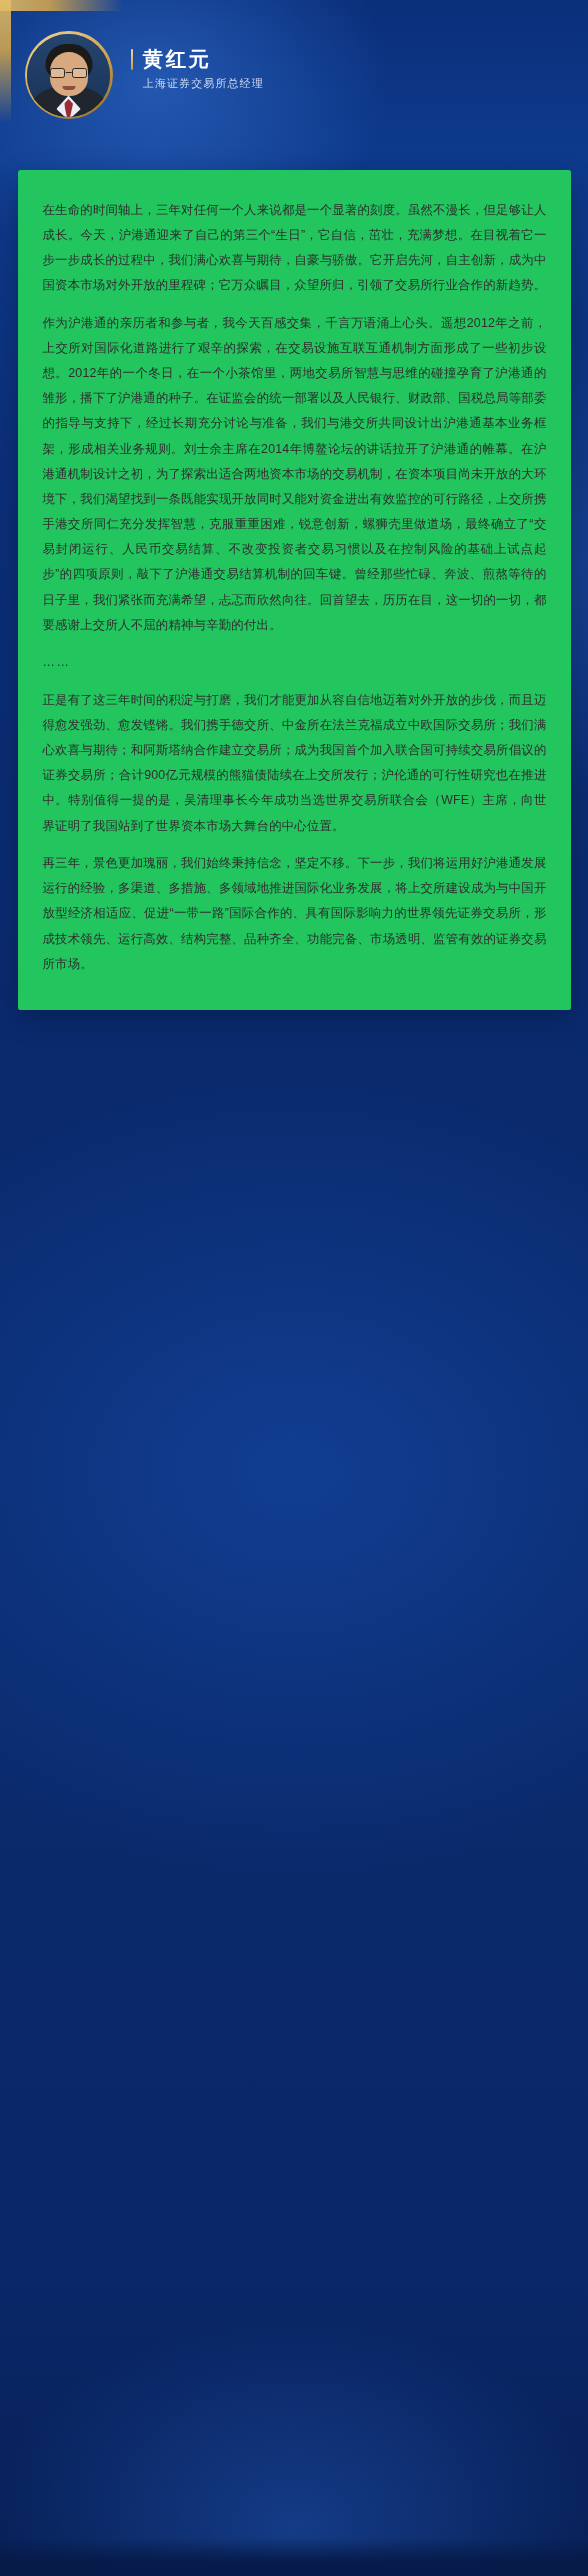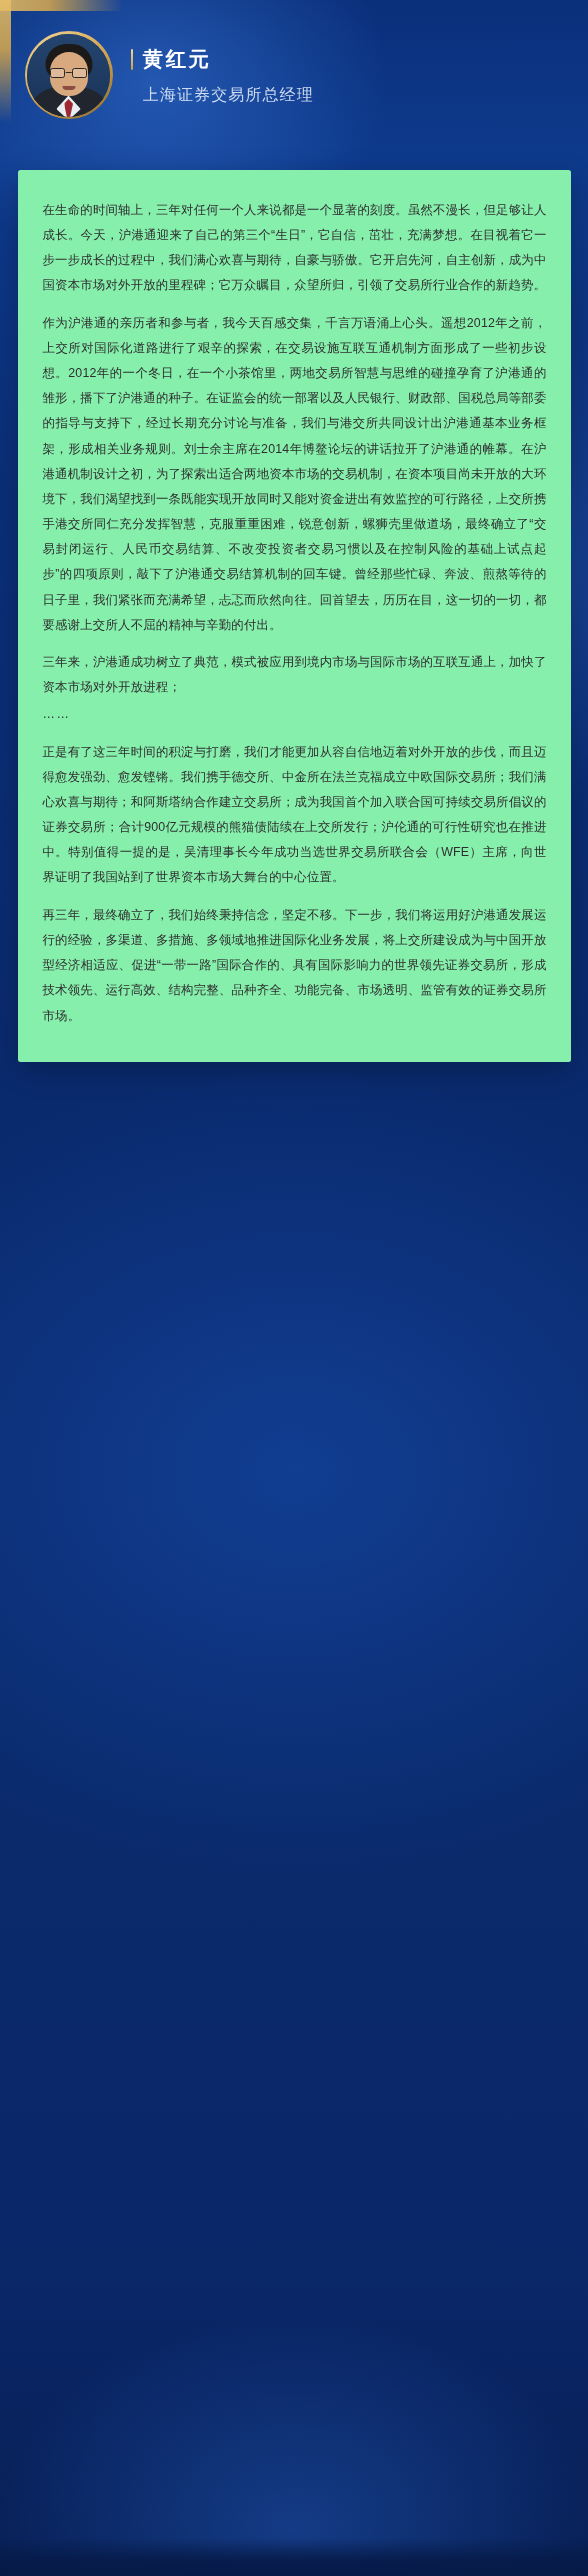--- a/index.html
+++ b/index.html
@@ -146,32 +146,32 @@
     border-radius: 1.6px;
   }
   .name {
     font-size: 20.4px;
     font-weight: bold;
     color: #ffffff;
     letter-spacing: 2.5px;
     line-height: 1;
   }
   .title {
-    margin-top: 15px;
+    margin-top: 6px;
     margin-left: 12.3px;
-    font-size: 16px;
+    font-size: 11px;
     color: #cfdcf2;
     letter-spacing: 1.1px;
   }
 
   
   .card {
     position: relative;
     margin: 14.7px 18px 0 18px;
-    background: #86efac;
+    background: #22c55e;
     border-radius: 2.5px;
     padding: 28px 24.5px 33px 24.5px;
     box-shadow: 0 8.2px 28px rgba(0,0,0,0.22);
   }
   .card p {
     margin: 0 0 12.3px 0;
     font-size: 12.4px;
     line-height: 2.03;
     color: #2e2e2e;
     text-align: justify;
@@ -224,20 +224,19 @@
       <div class="gold-bar"></div>
       <div class="name">黄红元</div>
     </div>
     <div class="title">上海证券交易所总经理</div>
   </div>
 </div>
 
 <div class="card">
   <p>在生命的时间轴上，三年对任何一个人来说都是一个显著的刻度。虽然不漫长，但足够让人成长。今天，沪港通迎来了自己的第三个“生日”，它自信，茁壮，充满梦想。在目视着它一步一步成长的过程中，我们满心欢喜与期待，自豪与骄傲。它开启先河，自主创新，成为中国资本市场对外开放的里程碑；它万众瞩目，众望所归，引领了交易所行业合作的新趋势。</p>
   <p>作为沪港通的亲历者和参与者，我今天百感交集，千言万语涌上心头。遥想2012年之前，上交所对国际化道路进行了艰辛的探索，在交易设施互联互通机制方面形成了一些初步设想。2012年的一个冬日，在一个小茶馆里，两地交易所智慧与思维的碰撞孕育了沪港通的雏形，播下了沪港通的种子。在证监会的统一部署以及人民银行、财政部、国税总局等部委的指导与支持下，经过长期充分讨论与准备，我们与港交所共同设计出沪港通基本业务框架，形成相关业务规则。刘士余主席在2014年博鳌论坛的讲话拉开了沪港通的帷幕。在沪港通机制设计之初，为了探索出适合两地资本市场的交易机制，在资本项目尚未开放的大环境下，我们渴望找到一条既能实现开放同时又能对资金进出有效监控的可行路径，上交所携手港交所同仁充分发挥智慧，克服重重困难，锐意创新，螺狮壳里做道场，最终确立了“交易封闭运行、人民币交易结算、不改变投资者交易习惯以及在控制风险的基础上试点起步”的四项原则，敲下了沪港通交易结算机制的回车键。曾经那些忙碌、奔波、煎熬等待的日子里，我们紧张而充满希望，忐忑而欣然向往。回首望去，历历在目，这一切的一切，都要感谢上交所人不屈的精神与辛勤的付出。</p>
-  <p class="tight">三年来，沪港通成功树立了典范，模式被应用到境内市场与国际市场的互联互通上，加快了资本市场对外开放进程；</p>
   <p class="dots">……</p>
   <p>正是有了这三年时间的积淀与打磨，我们才能更加从容自信地迈着对外开放的步伐，而且迈得愈发强劲、愈发铿锵。我们携手德交所、中金所在法兰克福成立中欧国际交易所；我们满心欢喜与期待；和阿斯塔纳合作建立交易所；成为我国首个加入联合国可持续交易所倡议的证券交易所；合计900亿元规模的熊猫债陆续在上交所发行；沪伦通的可行性研究也在推进中。特别值得一提的是，吴清理事长今年成功当选世界交易所联合会（WFE）主席，向世界证明了我国站到了世界资本市场大舞台的中心位置。</p>
-  <p>再三年，最终确立了，我们始终秉持信念，坚定不移。下一步，我们将运用好沪港通发展运行的经验，多渠道、多措施、多领域地推进国际化业务发展，将上交所建设成为与中国开放型经济相适应、促进“一带一路”国际合作的、具有国际影响力的世界领先证券交易所，形成技术领先、运行高效、结构完整、品种齐全、功能完备、市场透明、监管有效的证券交易所市场。</p>
+  <p>再三年，景色更加瑰丽，我们始终秉持信念，坚定不移。下一步，我们将运用好沪港通发展运行的经验，多渠道、多措施、多领域地推进国际化业务发展，将上交所建设成为与中国开放型经济相适应、促进“一带一路”国际合作的、具有国际影响力的世界领先证券交易所，形成技术领先、运行高效、结构完整、品种齐全、功能完备、市场透明、监管有效的证券交易所市场。</p>
 </div>
 
 <div class="footer"></div>
 
 
 </body></html>

